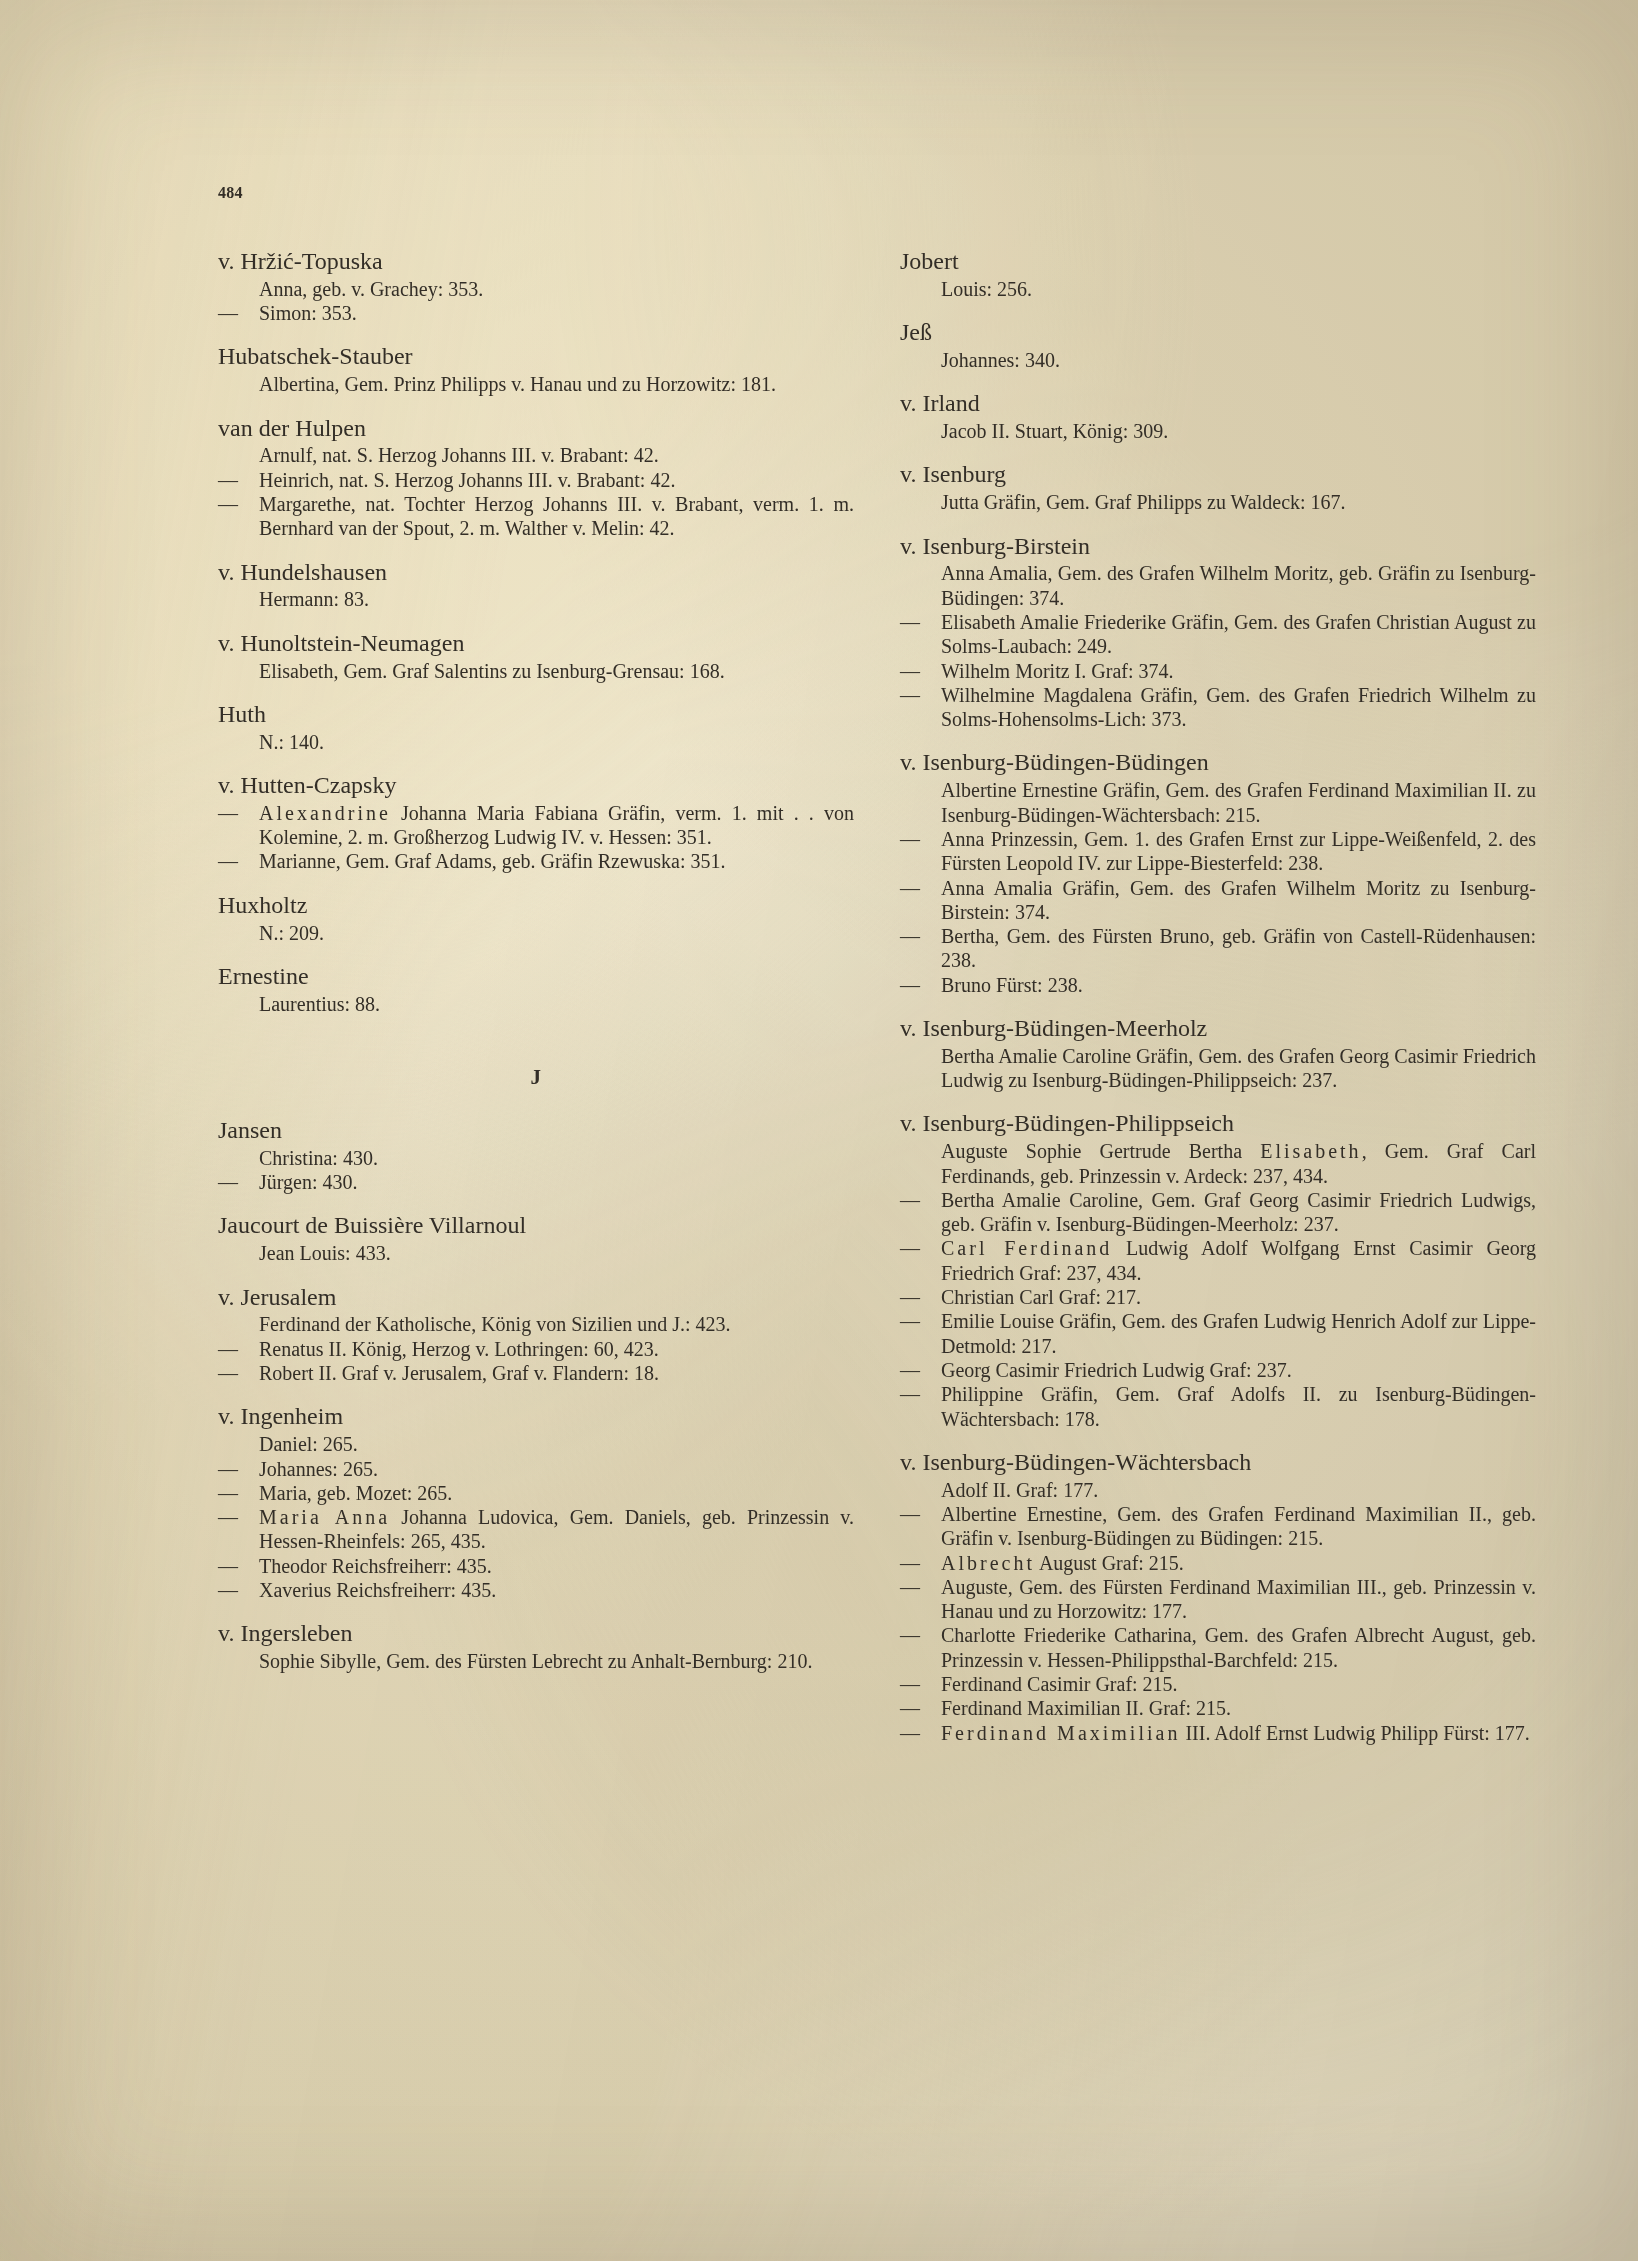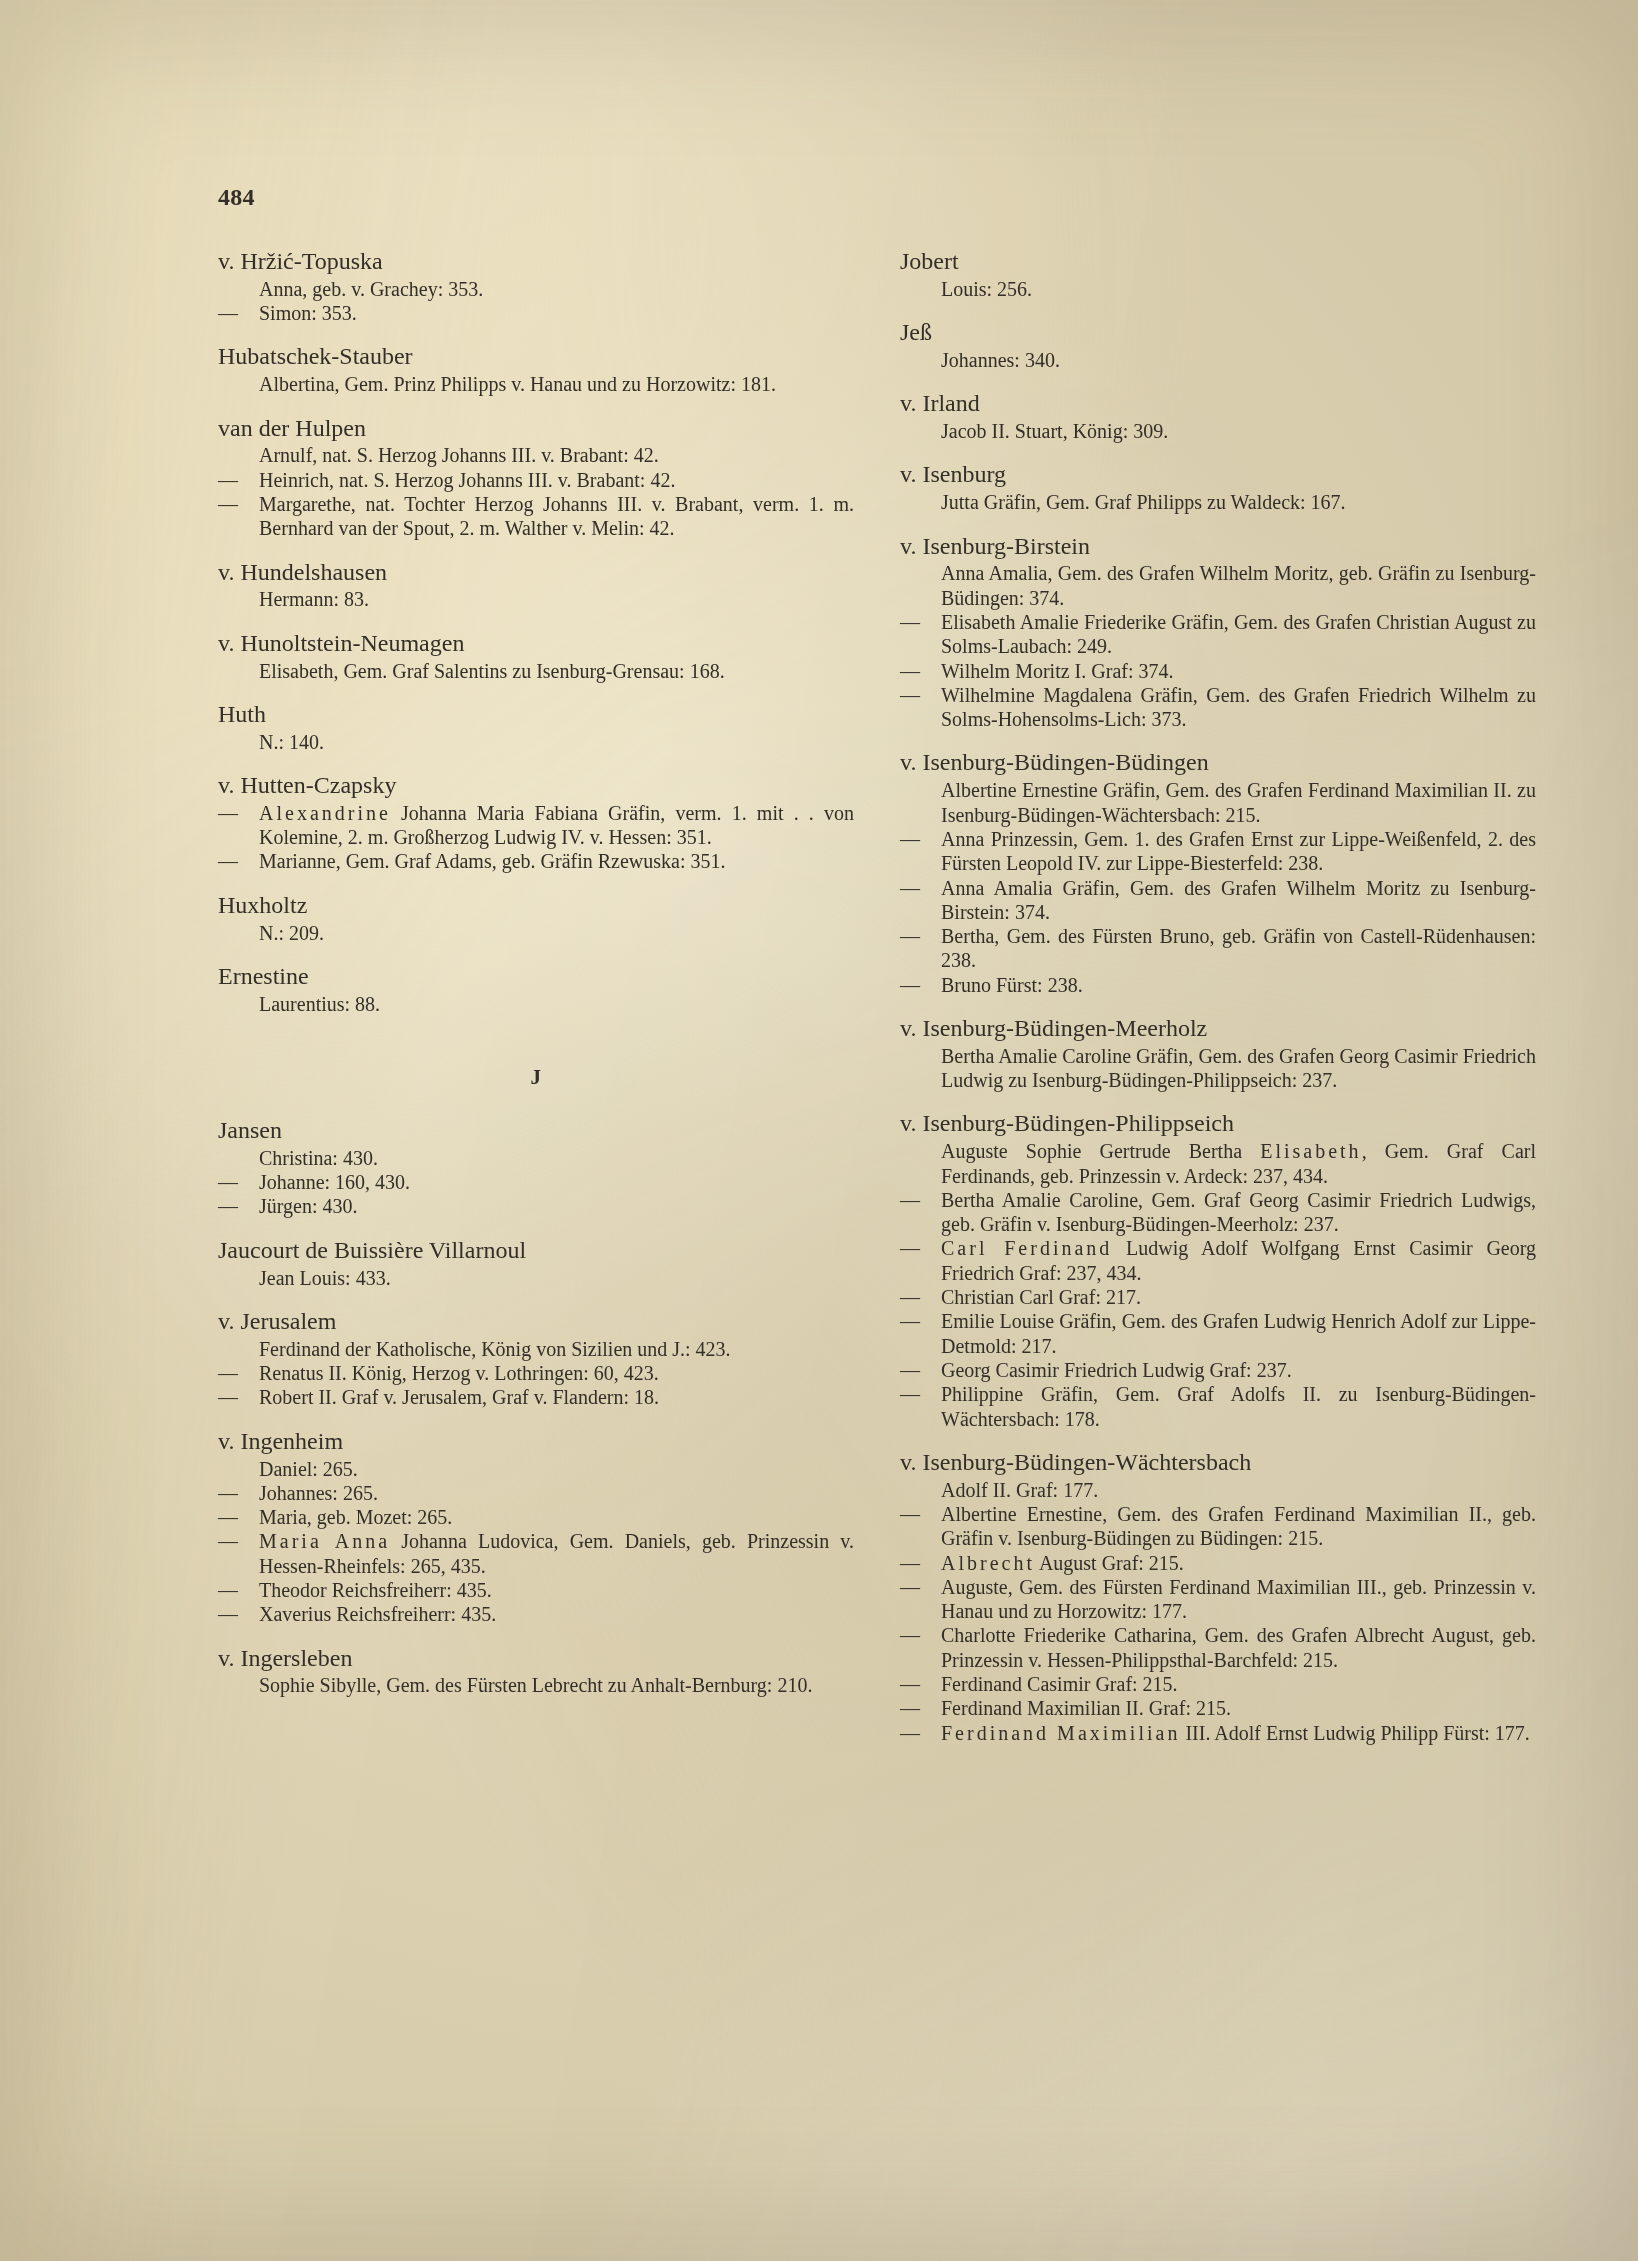--- a/index.html
+++ b/index.html
@@ -33,21 +33,21 @@
   .vignette {
     position: absolute; inset: 0;
     pointer-events: none;
     box-shadow: inset 0 0 119px 40px rgba(120,108,84,.18);
   }
 
   .folio {
     position: absolute;
     left: 218px;
     top: 185px;
-    font-size: 24px;
+    font-size: 16px;
     font-weight: 700;
     letter-spacing: 0.3px;
     line-height: 1;
   }
 
   .columns {
     position: absolute;
     left: 218px;
     top: 247px;
     width: 1319px;
@@ -139,21 +139,20 @@
           <p class="sub first">N.: 209.</p>
         </div>
         <div class="block">
           <p class="hd">Ernestine</p>
           <p class="sub first">Laurentius: 88.</p>
         </div>
         <div class="letter-head">J</div>
         <div class="block">
           <p class="hd">Jansen</p>
           <p class="sub first">Christina: 430.</p>
-          <p class="sub"><span class="dash">— </span>Johanne: 160, 430.</p>
           <p class="sub"><span class="dash">— </span>Jürgen: 430.</p>
         </div>
         <div class="block">
           <p class="hd">Jaucourt de Buissière Villarnoul</p>
           <p class="sub first">Jean Louis: 433.</p>
         </div>
         <div class="block">
           <p class="hd">v. Jerusalem</p>
           <p class="sub first">Ferdinand der Katholische, König von Sizilien und J.: 423.</p>
           <p class="sub"><span class="dash">— </span>Renatus II. König, Herzog v. Lothringen: 60, 423.</p>

